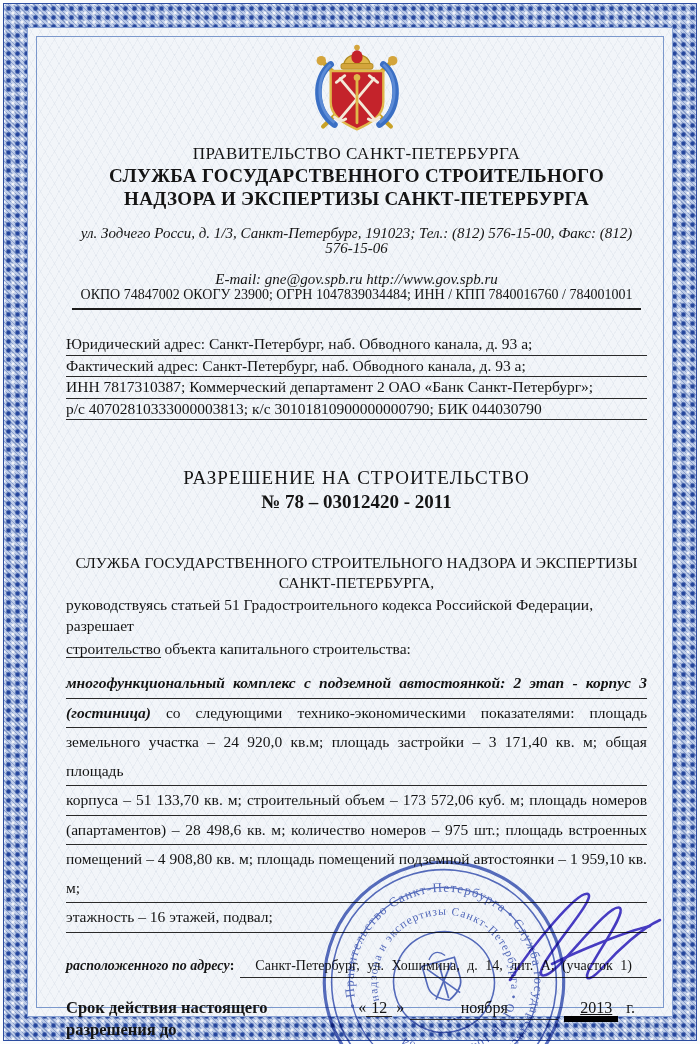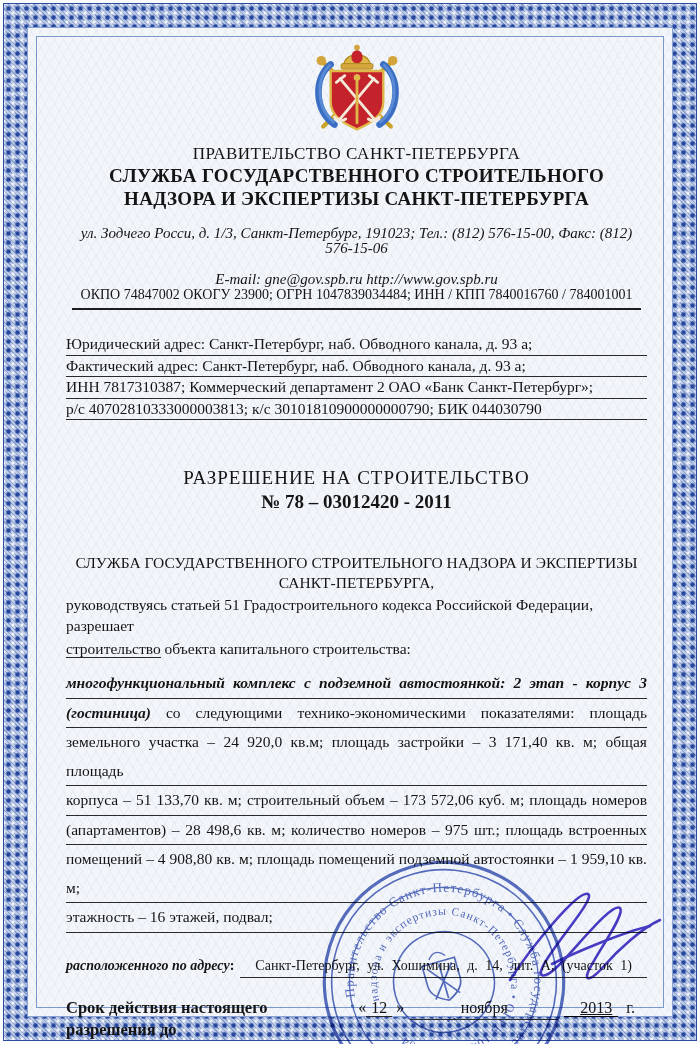--- a/index.html
+++ b/index.html
@@ -60,21 +60,21 @@
   .loc-row{margin-top:22px; display:flex; font-size:14px; line-height:22px; align-items:baseline;justify-content:space-between;}
   .loc-label{font-weight:bold; font-style:italic; white-space:nowrap;}
   .loc-value{flex:1; border-bottom:1px solid #2a2a2a; text-align:center; margin-left:6px; word-spacing:4px;}
 
   .date-row{margin-top:19px; display:flex; font-size:16px; line-height:22px; align-items:baseline;}
   .date-row .lbl{font-weight:bold; font-size:16.5px;}
   .date-fill{flex:1;}
   .dr-right{white-space:nowrap;}
   .u-day{border-bottom:1px solid #2a2a2a; padding:0 5px;}
   .u-month{display:inline-block; min-width:148px; text-align:center; border-bottom:1px solid #2a2a2a; margin:0 6px;}
-  .u-year{border-bottom:1px solid #000000; padding:0 6px 0 16px;text-decoration:underline;}
+  .u-year{border-bottom:6px solid #000000; padding:0 6px 0 16px;text-decoration:underline;}
 
   .stamp{
     position:absolute; left:318px; top:856px; width:252px; height:252px;
     opacity:.85; mix-blend-mode:multiply; transform:rotate(-16deg);
   }
   .autograph{position:absolute; left:492px; top:868px; width:190px; height:140px; mix-blend-mode:multiply;}
 </style>
 </head>
 <body>
 

